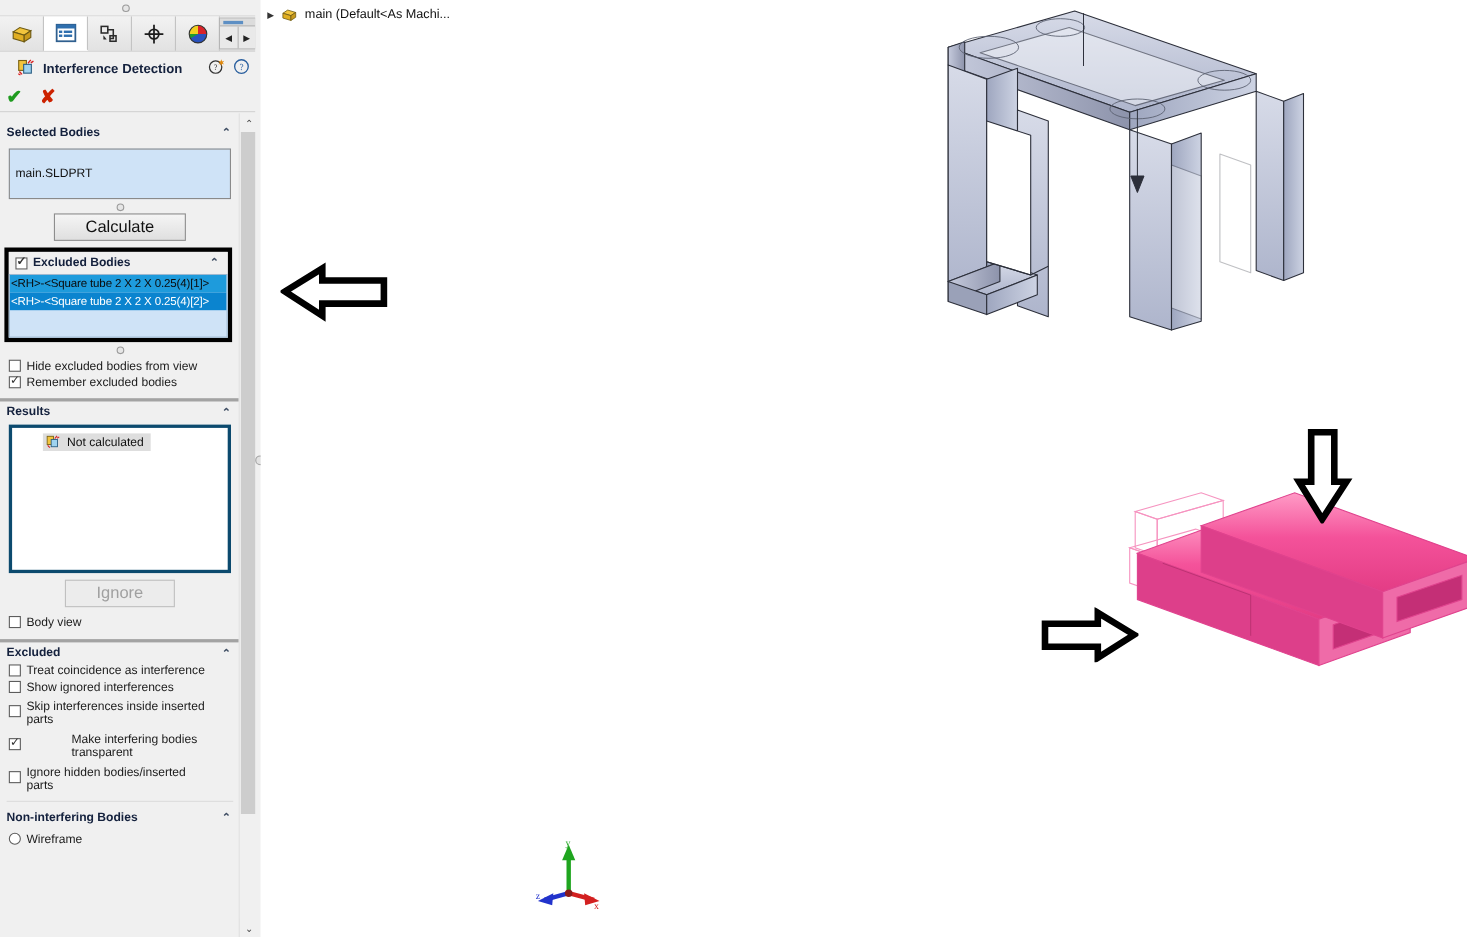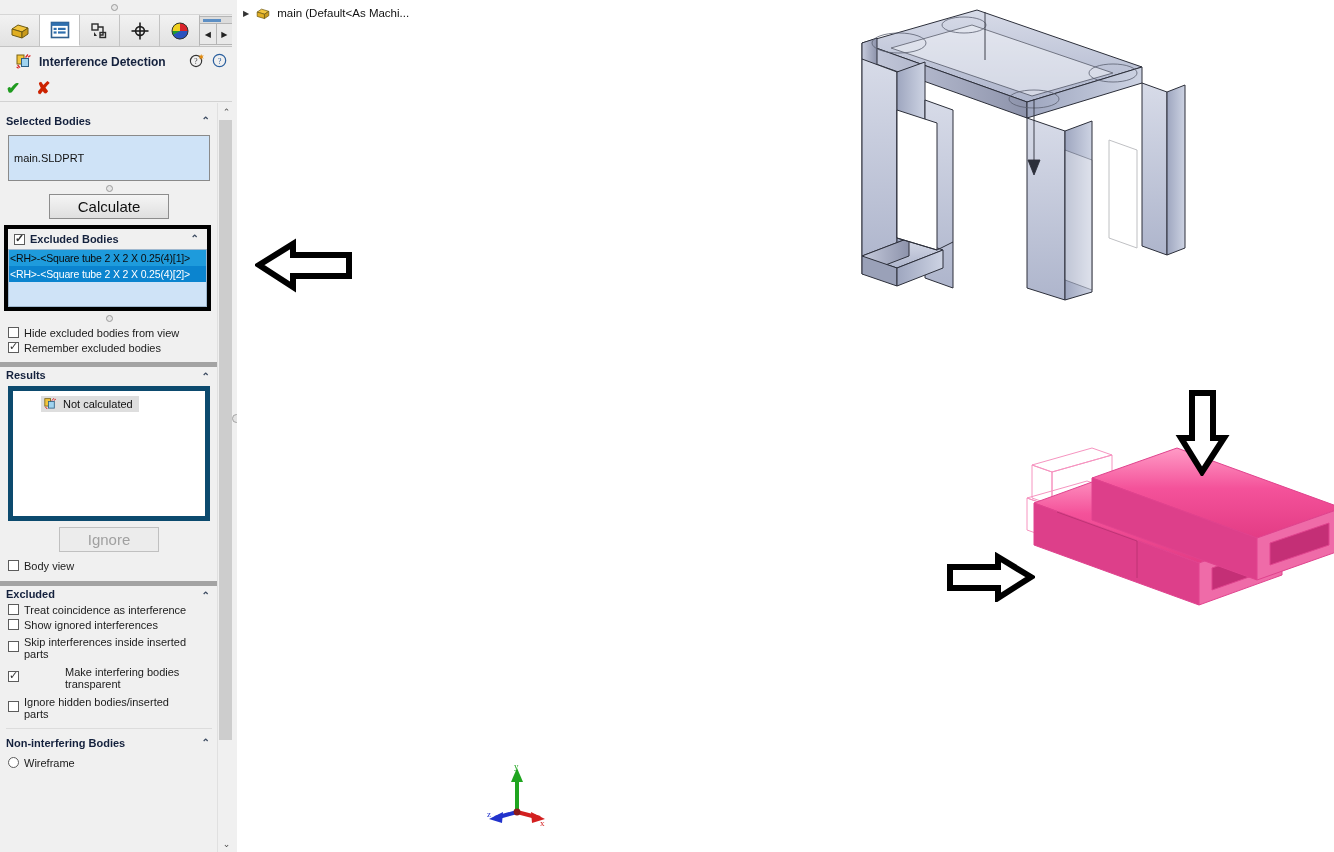--- a/index.html
+++ b/index.html
@@ -96,21 +96,21 @@
   #pm-scrollbar .track { position:absolute; top:17px; bottom:17px; left:0; right:0; background:#f0f0f0; }
   #pm-scrollbar .thumb {
     position:absolute; top:17px; left:1px; width:16px; height:620px;
     background:#cdcdcd;
   }
 
   .group-head {
     display:flex; align-items:center; height:20px;
     padding:0 6px; margin-top:3px;
     font-weight:bold; color:#14213d; font-size:11px;
-    border-top:5px solid #a3a3a3;
+    border-top:3px solid #a3a3a3;
     position:relative;
   }
   .group-head.no-top-border { border-top:none; }
   .group-head .chev {
     position:absolute; right:8px; top:4px; color:#3e4d63; font-size:10px;
   }
   .group-head .cb { margin-right:5px; }
 
   .cb {
     width:11px; height:11px; border:1px solid #5c5c5c; background:#fff;
@@ -162,21 +162,21 @@
   .exc-item.sel2 { background:#0b84cf; color:#ffffff; }
 
   .opt-row {
     display:flex; align-items:flex-start; gap:5px;
     padding:3px 8px 0 8px; font-size:11px; color:#1b1b1b;
   }
   .opt-row .lbl { line-height:12px; }
 
   .results-box {
     margin:4px 8px 0 8px; height:135px;
-    border:5px solid #0c4a6e; background:#ffffff;
+    border:3px solid #0c4a6e; background:#ffffff;
     padding:5px 0 0 0;
   }
   .not-calc {
     display:inline-flex; align-items:center; gap:5px;
     background:#dedede; padding:1px 6px 1px 3px; margin-left:28px;
     font-size:11px; color:#111;
   }
   .divider { height:1px; background:#dcdcdc; margin:8px 6px 0 6px; }
 
   

